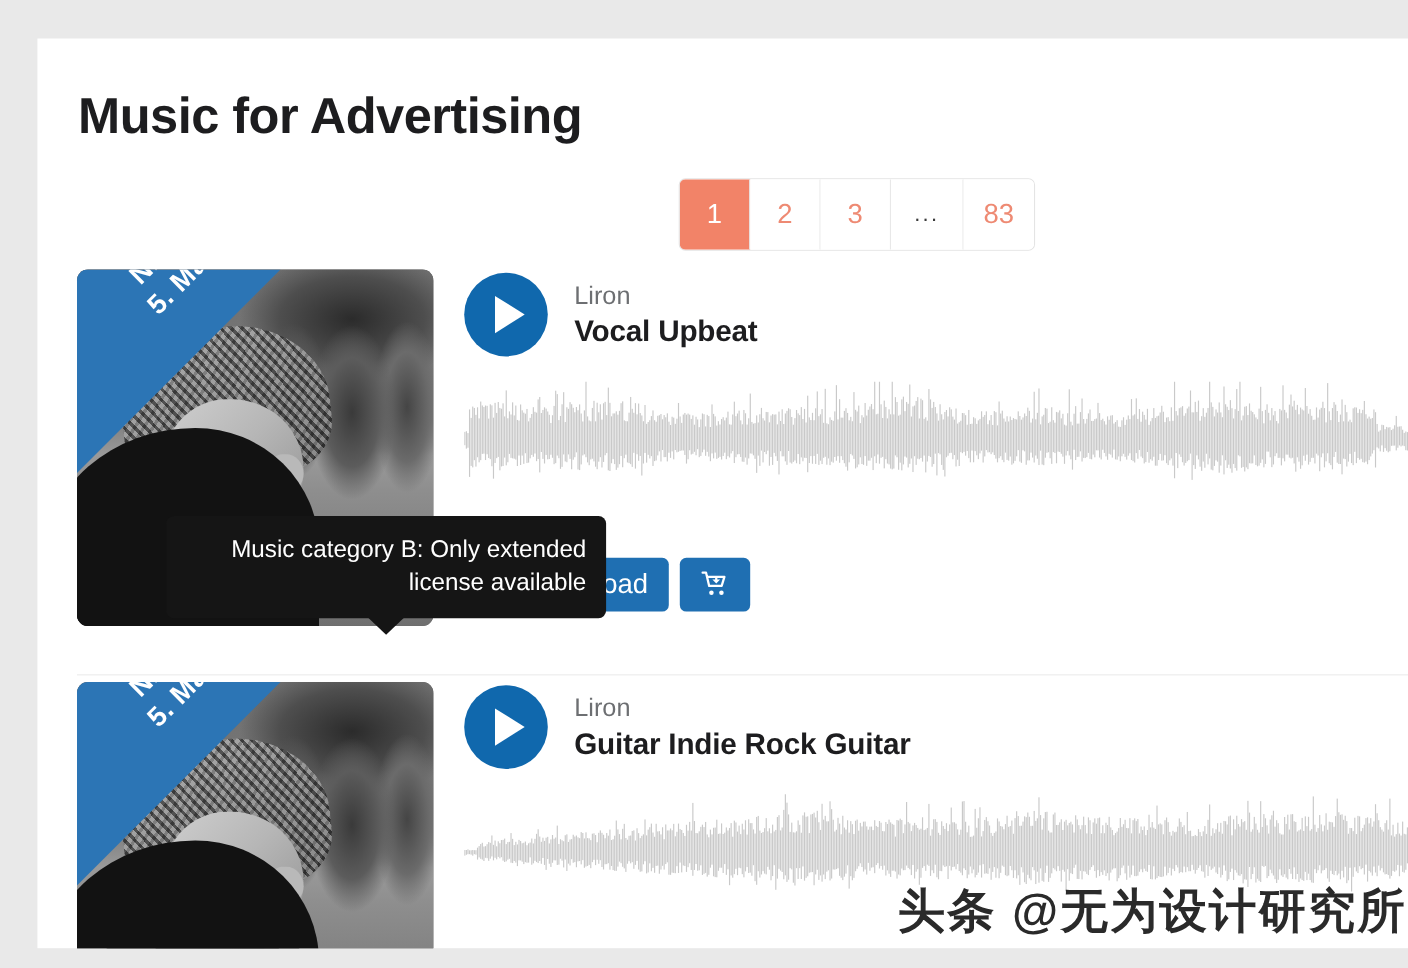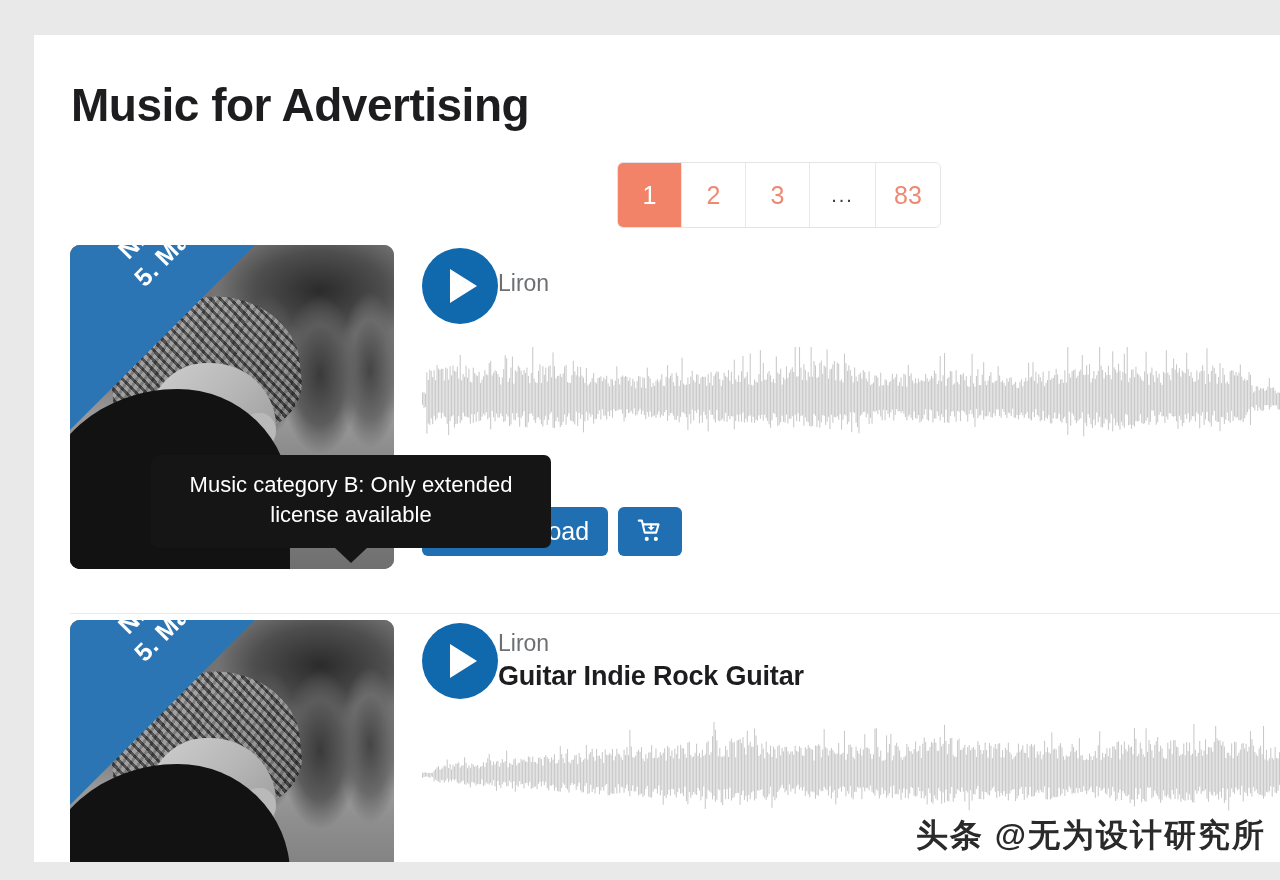--- a/index.html
+++ b/index.html
@@ -195,29 +195,29 @@
     color: #fff;
     font-size: 22px;
     font-weight: bold;
     line-height: 1;
   }
   .burst { display:block; }
 
   
   .tooltip {
     position: absolute;
-    left: 117px; top: 232px;
+    left: 117px; top: 246px;
     width: 400px;
     background: #151515;
     color: #ffffff;
     border-radius: 7px;
     padding: 15px 18px 17px;
     font-size: 22px;
     line-height: 1.38;
-    text-align: center;
+    text-align: right;
     z-index: 30;
   }
   .tooltip-arrow {
     position: absolute;
     left: 50%;
     bottom: -15px;
     margin-left: -17px;
     width: 0; height: 0;
     border-left: 17px solid transparent;
     border-right: 17px solid transparent;
@@ -228,20 +228,21 @@
   .track-main {
     position: absolute;
     left: 388px; top: 0;
     width: 858px;
   }
   .track-head {
     position: absolute;
     left: 0; top: 25px;
     display: flex;
     align-items: center;
+    gap: 24px;
   }
   .play-btn {
     width: 76px; height: 76px;
     border-radius: 50%;
     background: #1068ad;
     display: flex;
     align-items: center;
     justify-content: center;
     cursor: pointer;
     flex: none;
@@ -295,22 +296,22 @@
     font-family: "Liberation Sans", sans-serif;
     cursor: pointer;
     white-space: nowrap;
     line-height: 1;
   }
   .btn svg { flex: none; display: block; }
 
   
   #watermark {
     position: absolute;
-    right: 14px; bottom: 22px;
-    font-size: 32px;
+    right: 1px; bottom: 22px;
+    font-size: 43px;
     font-weight: bold;
     color: #2a2a2a;
     letter-spacing: 2px;
     white-space: nowrap;
     z-index: 40;
   }
 </style>
 </head>
 <body>
 
@@ -357,20 +358,21 @@
         <div class="tooltip-arrow"></div>
       </div>
 
       <div class="track-main">
         <div class="track-head">
           <div class="play-btn">
             <div class="play-tri"></div>
           </div>
           <div>
             <div class="track-artist">Liron</div>
+            <div class="track-title">Vocal Upbeat</div>
           </div>
         </div>
 
         <div class="waveform">
           <svg viewBox="0 0 858 106" preserveAspectRatio="none">
             <g id="wf0" fill="#c9c9c9">
                 <rect x="0.00" y="45.64" width="1.05" height="12.09" fill="#c9c9c9"></rect>
                 <rect x="1.45" y="45.03" width="1.05" height="15.82" fill="#c9c9c9"></rect>
                 <rect x="2.90" y="46.72" width="1.05" height="13.31" fill="#c9c9c9"></rect>
                 <rect x="4.35" y="25.22" width="1.05" height="61.32" fill="#c9c9c9"></rect>

